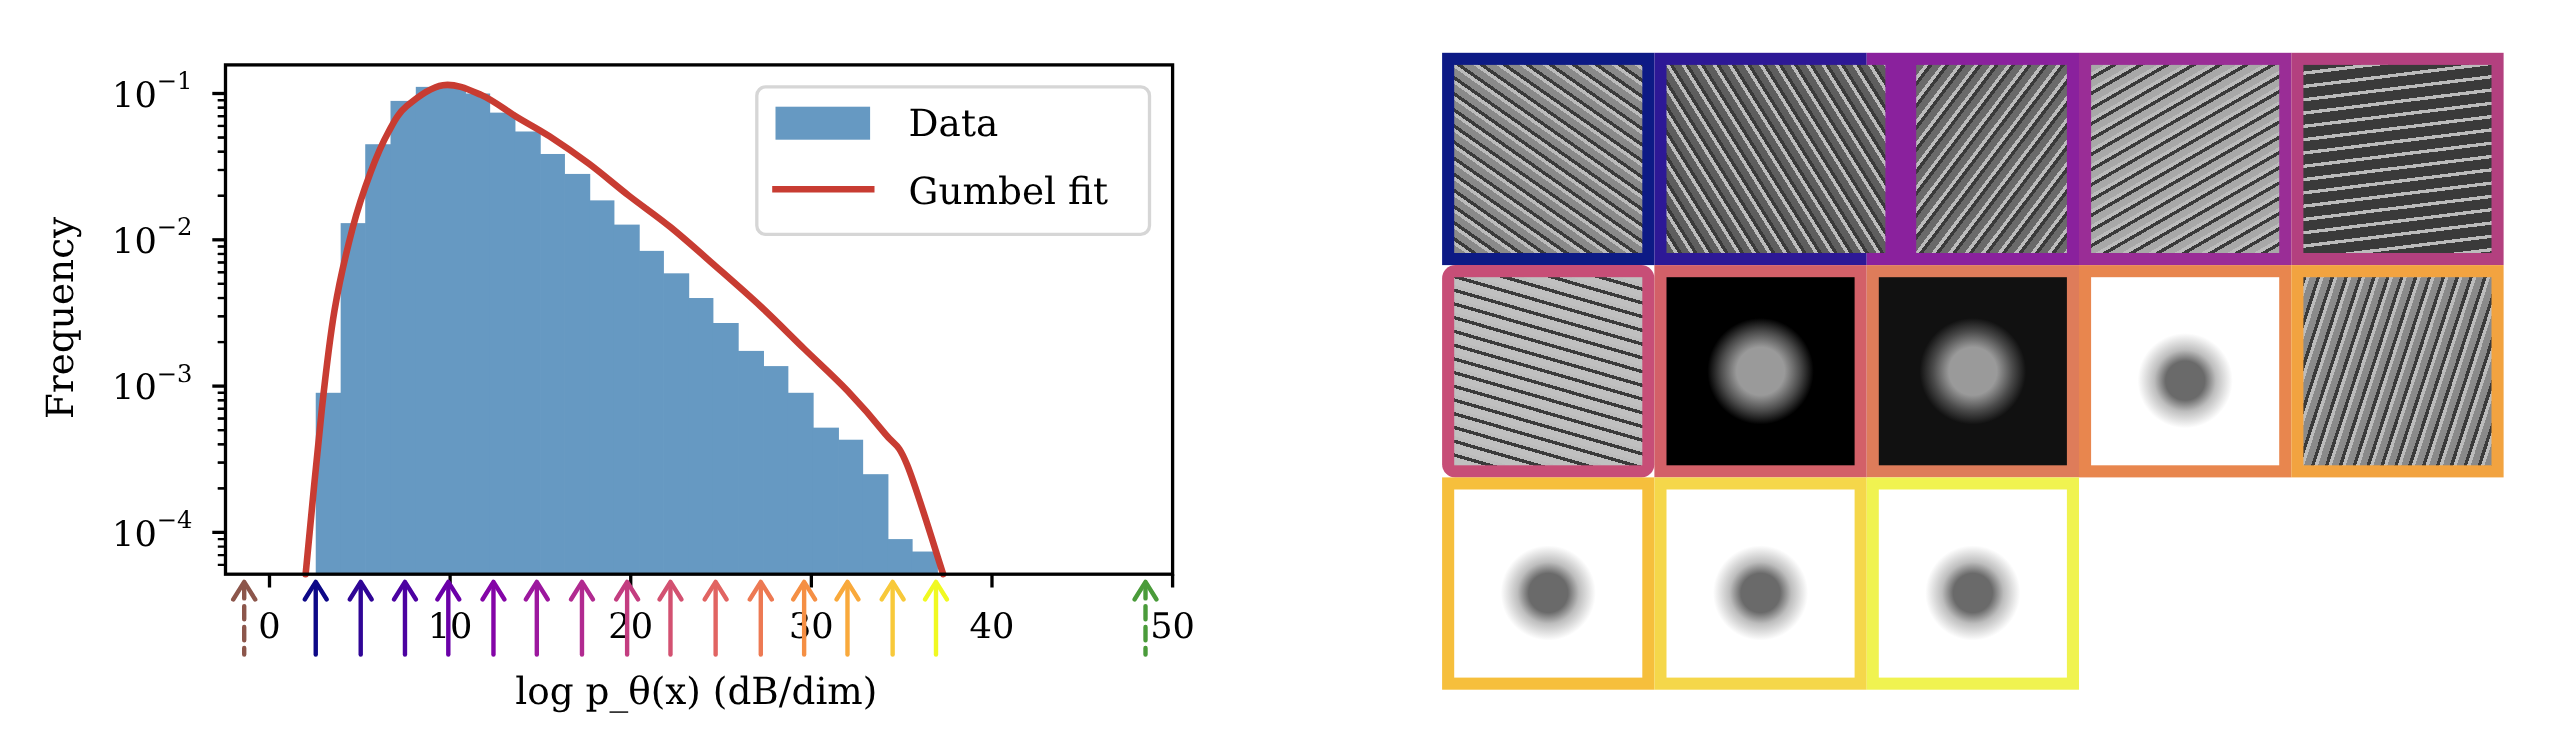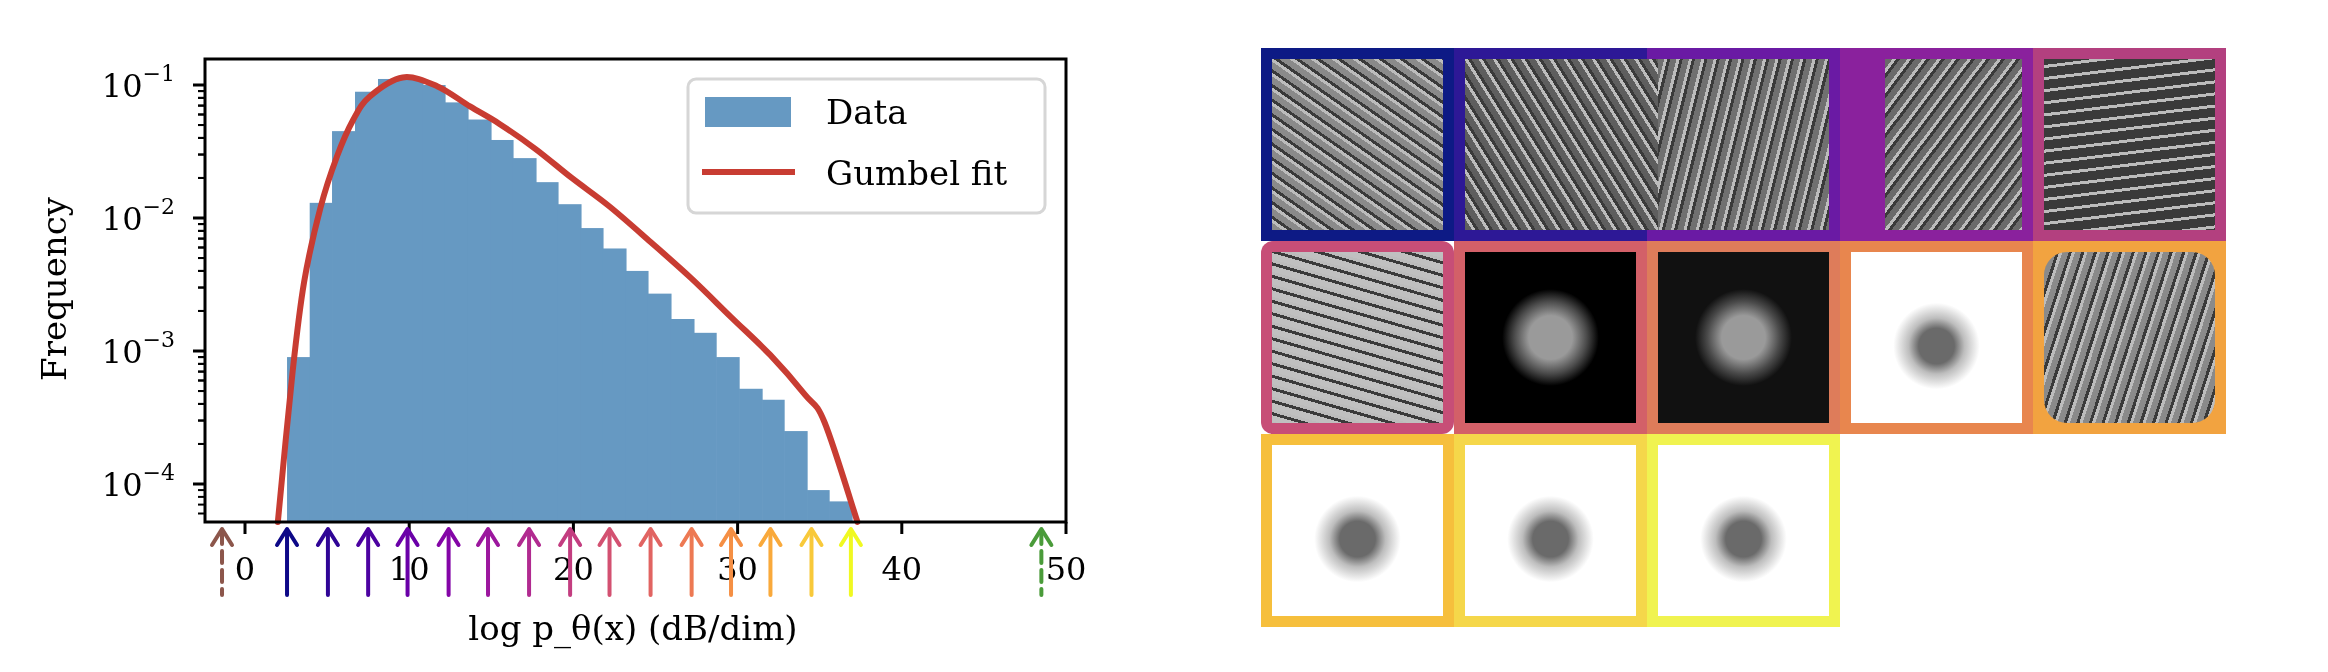--- a/index.html
+++ b/index.html
@@ -3,21 +3,21 @@
   <meta charset="utf-8">
   <style>
     html, body { margin: 0; padding: 0; background: #ffffff; }
     body { width: 2328px; height: 672px; position: relative; overflow: hidden;
            font-family: "DejaVu Serif", "Liberation Serif", serif; color: #000; }
     #chart-svg { position: absolute; left: 0; top: 0; }
     .tick-label { font-family: "DejaVu Serif", "Liberation Serif", serif; font-size: 32px; fill: #000; }
     .tick-exp { font-size: 22px; }
     .axis-label { font-family: "DejaVu Serif", "Liberation Serif", serif; font-size: 34px; fill: #000; }
     .legend-text { font-family: "DejaVu Serif", "Liberation Serif", serif; font-size: 34px; fill: #000; }
-    #image-grid { position: absolute; left: 1261px; top: 48px; width: 965px; height: 579px;
+    #image-grid { position: absolute; left: 1311px; top: 48px; width: 965px; height: 579px;
                   display: grid; grid-template-columns: repeat(5, 193px); grid-template-rows: repeat(3, 193px); }
     .grid-cell { box-sizing: border-box; padding: 11px; }
     .grid-thumb { width: 100%; height: 100%; position: relative; overflow: hidden; }
     .thumb-caption { position: absolute; left: 0; right: 0; bottom: 2px; font-family: "DejaVu Sans", sans-serif;
                      font-size: 11px; text-align: center; color: rgba(0,0,0,0); }
   </style>
 </head>
 <body>
 
 <svg id="chart-svg" width="1120" height="672" viewBox="0 0 1120 672" xmlns="http://www.w3.org/2000/svg">
@@ -211,30 +211,30 @@
     <div class="grid-cell" style="background: rgb(13, 26, 133);">
       <div class="grid-thumb" style="background: repeating-linear-gradient(35deg, rgb(138, 138, 138) 0px, rgb(138, 138, 138) 6px, rgb(188, 188, 188) 6px, rgb(188, 188, 188) 9px, rgb(58, 58, 58) 9px, rgb(58, 58, 58) 12px);">
         <span class="thumb-caption">leopard</span>
       </div>
     </div>
     <div class="grid-cell" style="background: rgb(45, 24, 150);">
       <div class="grid-thumb" style="background: repeating-linear-gradient(58deg, rgb(94, 94, 94) 0px, rgb(94, 94, 94) 6px, rgb(188, 188, 188) 6px, rgb(188, 188, 188) 9px, rgb(58, 58, 58) 9px, rgb(58, 58, 58) 12px); padding-left: 28px;">
         <span class="thumb-caption">porcupine</span>
       </div>
     </div>
-    <div class="grid-cell" style="background: rgb(106, 26, 164);">
-      <div class="grid-thumb" style="background: repeating-linear-gradient(104deg, rgb(112, 112, 112) 0px, rgb(112, 112, 112) 6px, rgb(188, 188, 188) 6px, rgb(188, 188, 188) 9px, rgb(58, 58, 58) 9px, rgb(58, 58, 58) 12px);">
-        <span class="thumb-caption">dog on grass</span>
-      </div>
-    </div>
     <div class="grid-cell" style="background: rgb(138, 33, 157); padding-left: 45px;">
       <div class="grid-thumb" style="background: repeating-linear-gradient(127deg, rgb(106, 106, 106) 0px, rgb(106, 106, 106) 6px, rgb(188, 188, 188) 6px, rgb(188, 188, 188) 9px, rgb(58, 58, 58) 9px, rgb(58, 58, 58) 12px);">
         <span class="thumb-caption">bullet train</span>
       </div>
     </div>
+    <div class="grid-cell" style="background: rgb(154, 45, 150);">
+      <div class="grid-thumb" style="background: repeating-linear-gradient(150deg, rgb(168, 168, 168) 0px, rgb(168, 168, 168) 6px, rgb(188, 188, 188) 6px, rgb(188, 188, 188) 9px, rgb(58, 58, 58) 9px, rgb(58, 58, 58) 12px);">
+        <span class="thumb-caption">lipsticks</span>
+      </div>
+    </div>
     <div class="grid-cell" style="background: rgb(179, 64, 127);">
       <div class="grid-thumb" style="background: repeating-linear-gradient(173deg, rgb(58, 58, 58) 0px, rgb(58, 58, 58) 6px, rgb(188, 188, 188) 6px, rgb(188, 188, 188) 9px, rgb(58, 58, 58) 9px, rgb(58, 58, 58) 12px);">
         <span class="thumb-caption">texture with camera</span>
       </div>
     </div>
     <div class="grid-cell" style="background: rgb(199, 78, 119); border-radius: 12px;">
       <div class="grid-thumb" style="background: repeating-linear-gradient(196deg, rgb(192, 192, 192) 0px, rgb(192, 192, 192) 6px, rgb(188, 188, 188) 6px, rgb(188, 188, 188) 9px, rgb(58, 58, 58) 9px, rgb(58, 58, 58) 12px);">
         <span class="thumb-caption">bird silhouette</span>
       </div>
     </div>
@@ -247,21 +247,21 @@
       <div class="grid-thumb" style="background: radial-gradient(circle, rgb(154, 154, 154) 0px, rgb(154, 154, 154) 18%, rgb(74, 74, 74) 30%, rgb(17, 17, 17) 40%);">
         <span class="thumb-caption">window silhouette</span>
       </div>
     </div>
     <div class="grid-cell" style="background: rgb(232, 134, 78);">
       <div class="grid-thumb" style="background: radial-gradient(circle at 50% 55%, rgb(106, 106, 106) 0px, rgb(106, 106, 106) 14%, rgb(189, 189, 189) 22%, rgb(255, 255, 255) 34%);">
         <span class="thumb-caption">scrabble tiles</span>
       </div>
     </div>
     <div class="grid-cell" style="background: rgb(242, 163, 64);">
-      <div class="grid-thumb" style="background: repeating-linear-gradient(288deg, rgb(138, 138, 138) 0px, rgb(138, 138, 138) 6px, rgb(188, 188, 188) 6px, rgb(188, 188, 188) 9px, rgb(58, 58, 58) 9px, rgb(58, 58, 58) 12px); border-radius: 23px;">
+      <div class="grid-thumb" style="background: repeating-linear-gradient(288deg, rgb(138, 138, 138) 0px, rgb(138, 138, 138) 6px, rgb(188, 188, 188) 6px, rgb(188, 188, 188) 9px, rgb(58, 58, 58) 9px, rgb(58, 58, 58) 12px);">
         <span class="thumb-caption">close-up texture</span>
       </div>
     </div>
     <div class="grid-cell" style="background: rgb(246, 191, 60);">
       <div class="grid-thumb" style="background: radial-gradient(circle at 50% 55%, rgb(106, 106, 106) 0px, rgb(106, 106, 106) 14%, rgb(189, 189, 189) 22%, rgb(255, 255, 255) 34%);">
         <span class="thumb-caption">magnifying glass</span>
       </div>
     </div>
     <div class="grid-cell" style="background: rgb(245, 215, 74);">
       <div class="grid-thumb" style="background: radial-gradient(circle at 50% 55%, rgb(106, 106, 106) 0px, rgb(106, 106, 106) 14%, rgb(189, 189, 189) 22%, rgb(255, 255, 255) 34%);">

